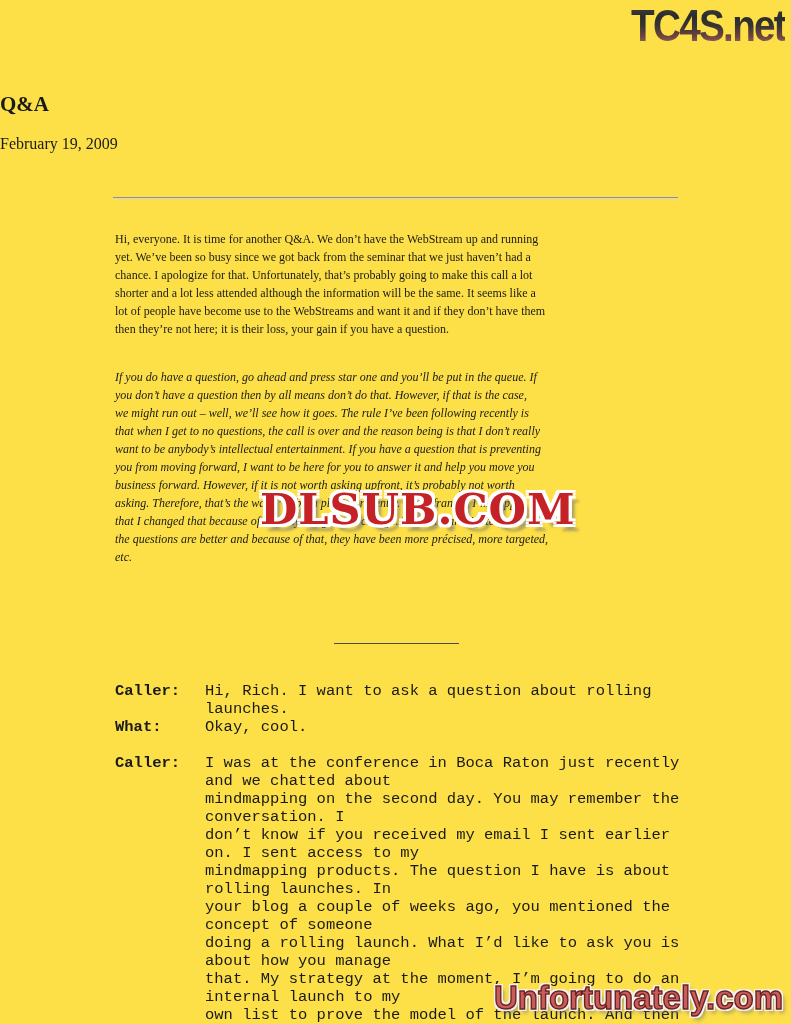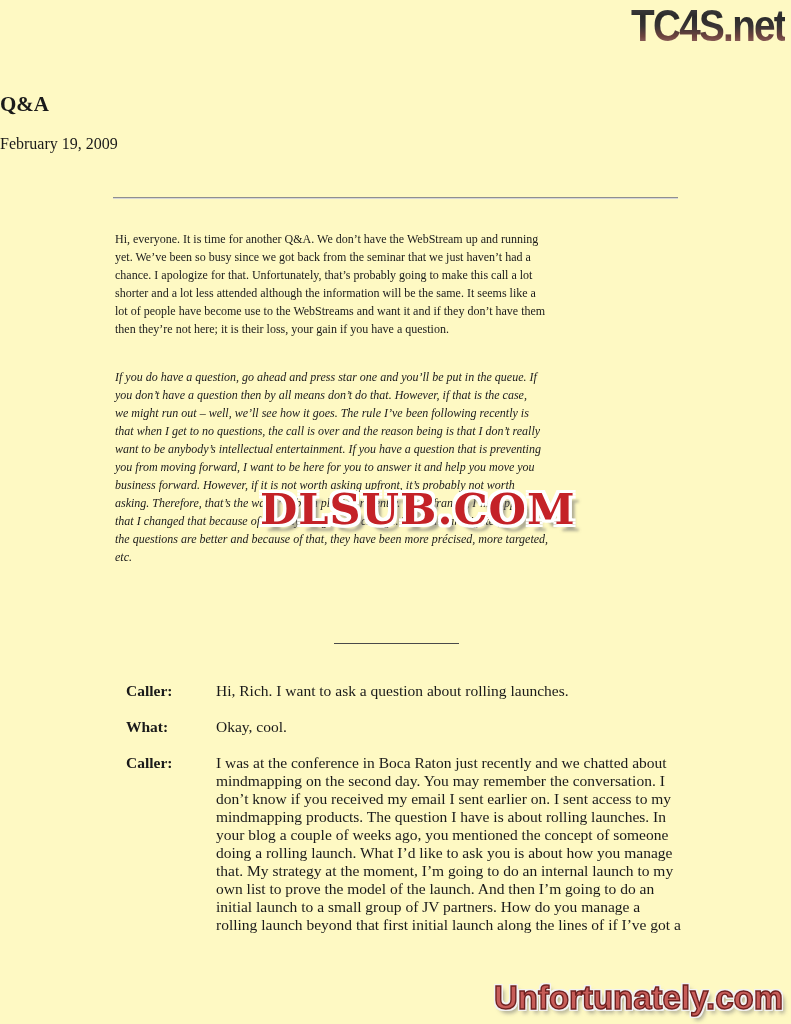--- a/index.html
+++ b/index.html
@@ -1,21 +1,21 @@
 <!DOCTYPE html>
 <html><head>
 <meta charset="utf-8">
 <style>
   * { margin: 0; padding: 0; box-sizing: border-box; }
   html, body { background: #ffffff; }
   .page {
     position: relative;
     width: 791px;
     height: 1024px;
-    background: #fef9c3;
+    background: #fde047;
     overflow: hidden;
     font-family: "Liberation Serif", serif;
     color: #1a1a1a;
   }
 
   
   .tc4s-logo {
     position: absolute;
     top: 2px;
     right: 6px;
@@ -72,25 +72,26 @@
     line-height: 18px;
     white-space: pre-line;
   }
   .para-1 { top: 230px; }
   .para-2 { top: 368px; font-style: italic; }
   .para-3 { top: 574px; }
 
   
   .dialogue-row {
     position: absolute;
-    left: 126px;
+    left: 115px;
     width: 566px;
     display: flex;
     font-size: 15.5px;
     line-height: 18px;
+    font-family: Liberation Mono, monospace;
   }
   .dialogue-1 { top: 682px; }
   .dialogue-2 { top: 718px; }
   .dialogue-3 { top: 754px; }
   .speaker { width: 90px; flex: 0 0 90px; font-weight: bold; }
   .speech  { flex: 1; white-space: pre-line; }
 
   
   .dlsub-watermark {
     position: absolute;

